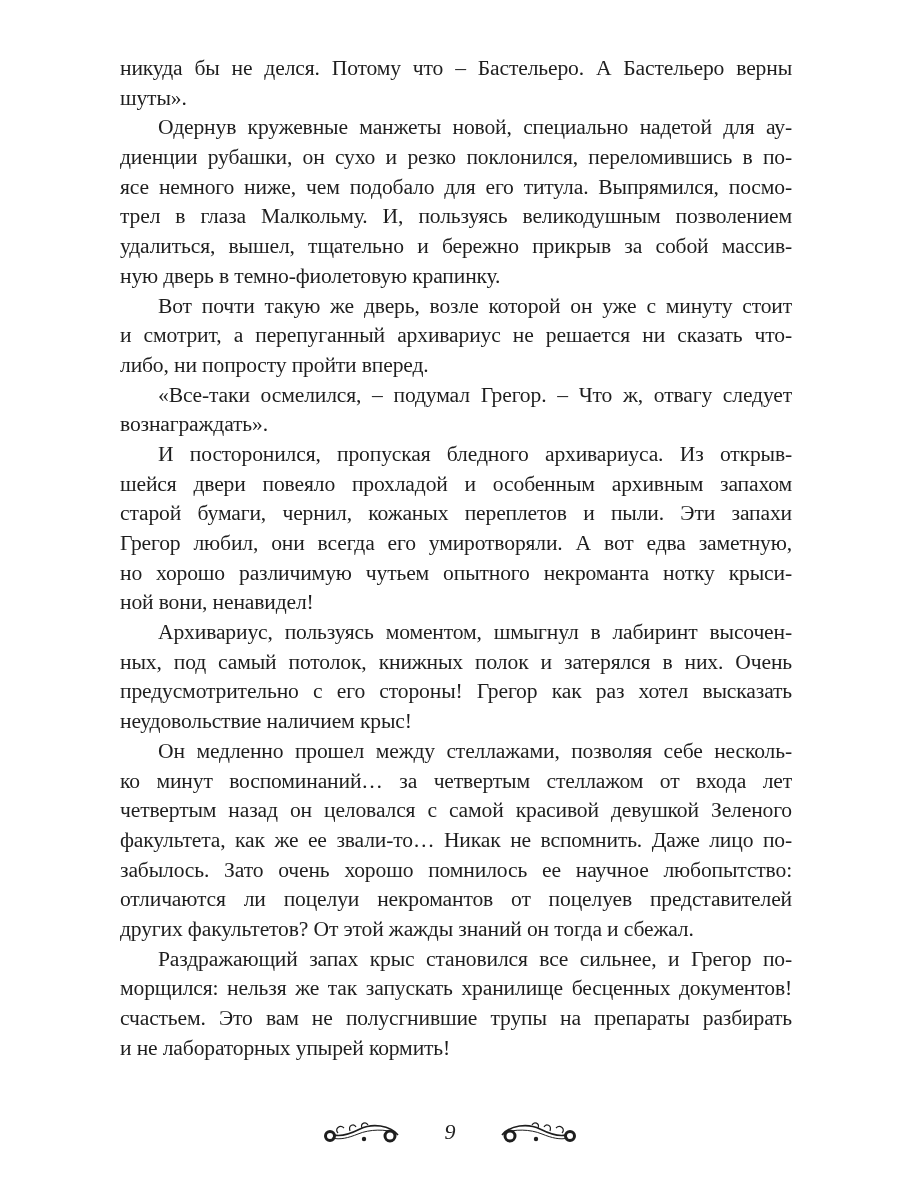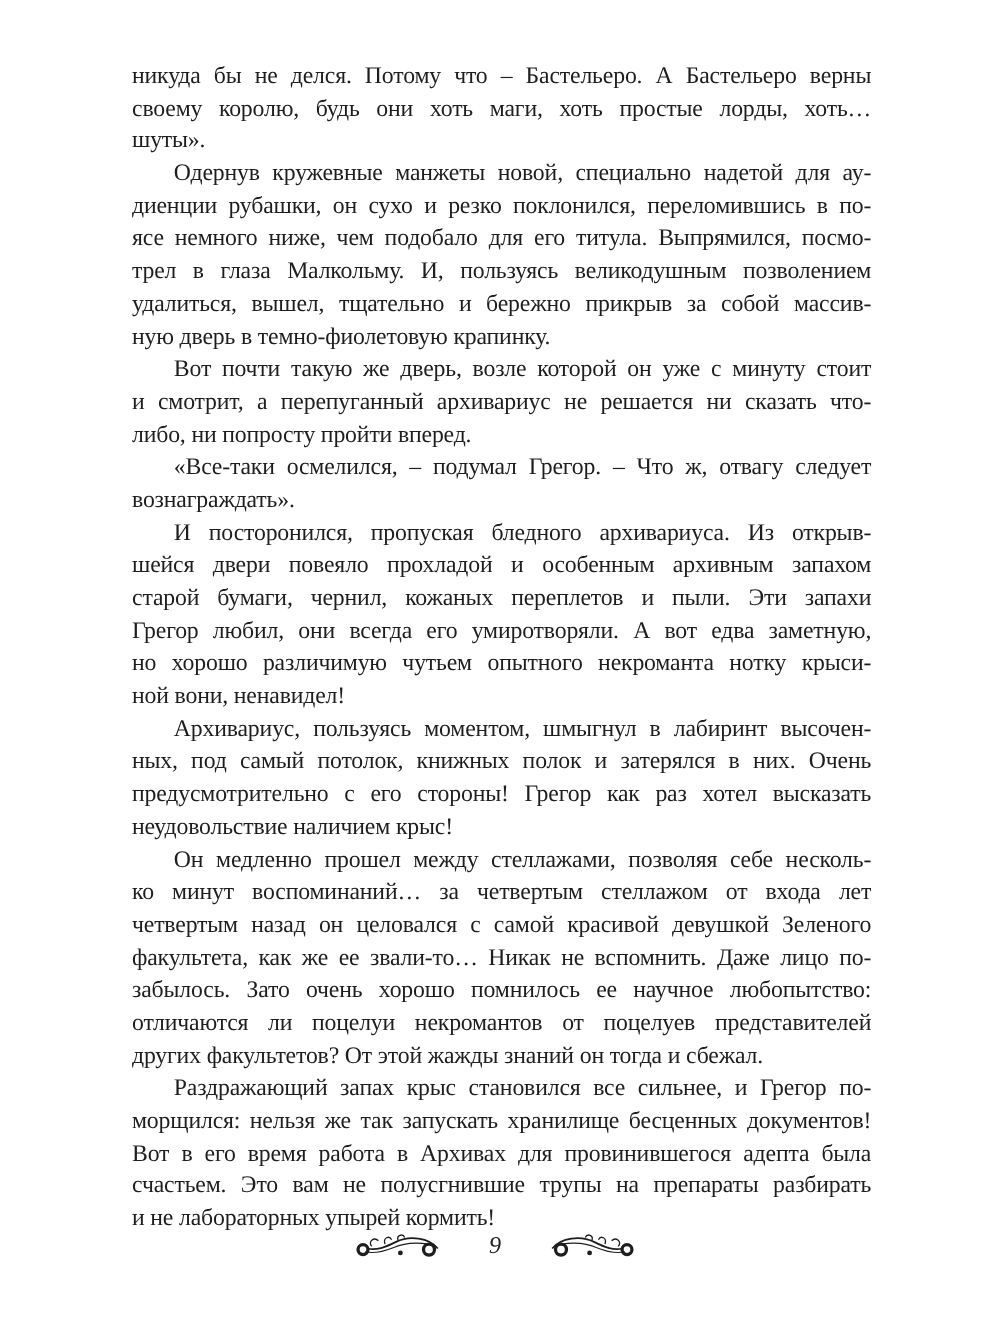--- a/index.html
+++ b/index.html
@@ -48,21 +48,20 @@
       width: 28px;
       text-align: center;
       margin: 0 14px;
     }
   </style>
 </head>
 <body>
 
 <div class="page-body" id="page-body">
     <span class="line">никуда бы не делся. Потому что – Бастельеро. А Бастельеро верны</span>
-    <span class="line">своему королю, будь они хоть маги, хоть простые лорды, хоть…</span>
     <span class="line last">шуты».</span>
     <span class="line indent">Одернув кружевные манжеты новой, специально надетой для ау-</span>
     <span class="line">диенции рубашки, он сухо и резко поклонился, переломившись в по-</span>
     <span class="line">ясе немного ниже, чем подобало для его титула. Выпрямился, посмо-</span>
     <span class="line">трел в глаза Малкольму. И, пользуясь великодушным позволением</span>
     <span class="line">удалиться, вышел, тщательно и бережно прикрыв за собой массив-</span>
     <span class="line last">ную дверь в темно-фиолетовую крапинку.</span>
     <span class="line indent">Вот почти такую же дверь, возле которой он уже с минуту стоит</span>
     <span class="line">и смотрит, а перепуганный архивариус не решается ни сказать что-</span>
     <span class="line last">либо, ни попросту пройти вперед.</span>
@@ -80,21 +79,20 @@
     <span class="line last">неудовольствие наличием крыс!</span>
     <span class="line indent">Он медленно прошел между стеллажами, позволяя себе несколь-</span>
     <span class="line">ко минут воспоминаний… за четвертым стеллажом от входа лет</span>
     <span class="line">четвертым назад он целовался с самой красивой девушкой Зеленого</span>
     <span class="line">факультета, как же ее звали-то… Никак не вспомнить. Даже лицо по-</span>
     <span class="line">забылось. Зато очень хорошо помнилось ее научное любопытство:</span>
     <span class="line">отличаются ли поцелуи некромантов от поцелуев представителей</span>
     <span class="line last">других факультетов? От этой жажды знаний он тогда и сбежал.</span>
     <span class="line indent">Раздражающий запах крыс становился все сильнее, и Грегор по-</span>
     <span class="line">морщился: нельзя же так запускать хранилище бесценных документов!</span>
-    <span class="line">Вот в его время работа в Архивах для провинившегося адепта была</span>
     <span class="line">счастьем. Это вам не полусгнившие трупы на препараты разбирать</span>
     <span class="line last">и не лабораторных упырей кормить!</span>
   </div>
 
 <div class="footer">
   <svg class="orn" viewBox="0 0 82 30">
     <path d="M78 18 C70 8, 52 6, 40 12 C30 17, 22 20, 14 18" fill="none" stroke="#1e1e1e" stroke-width="1.6"></path>
     <path d="M76 16 C66 12, 50 12, 38 17 C28 21, 20 23, 12 21" fill="none" stroke="#1e1e1e" stroke-width="1"></path>
     <circle cx="70" cy="19" r="5" fill="none" stroke="#1e1e1e" stroke-width="3"></circle>
     <circle cx="10" cy="19" r="4.5" fill="none" stroke="#1e1e1e" stroke-width="3"></circle>

